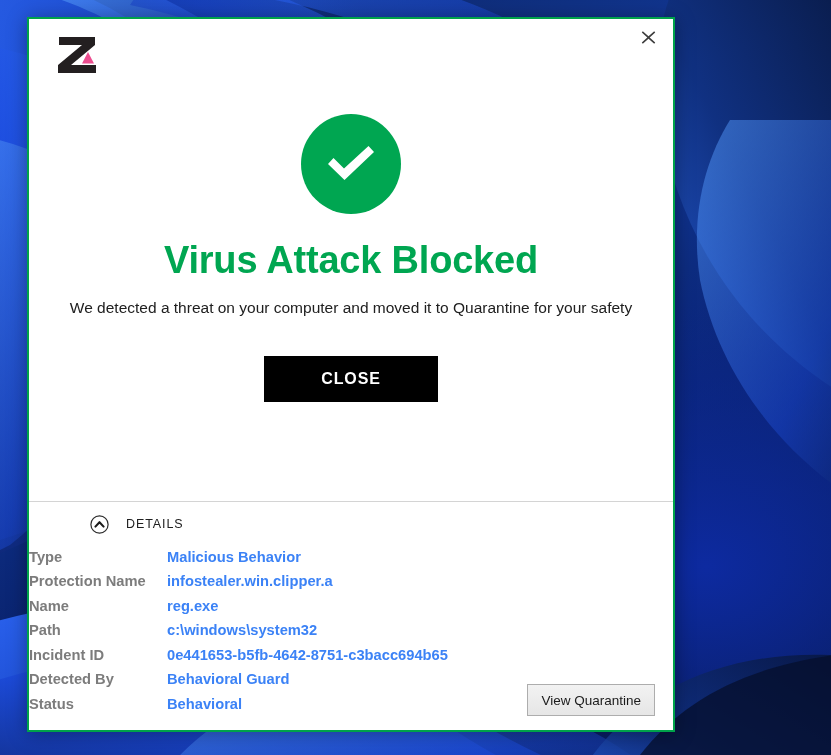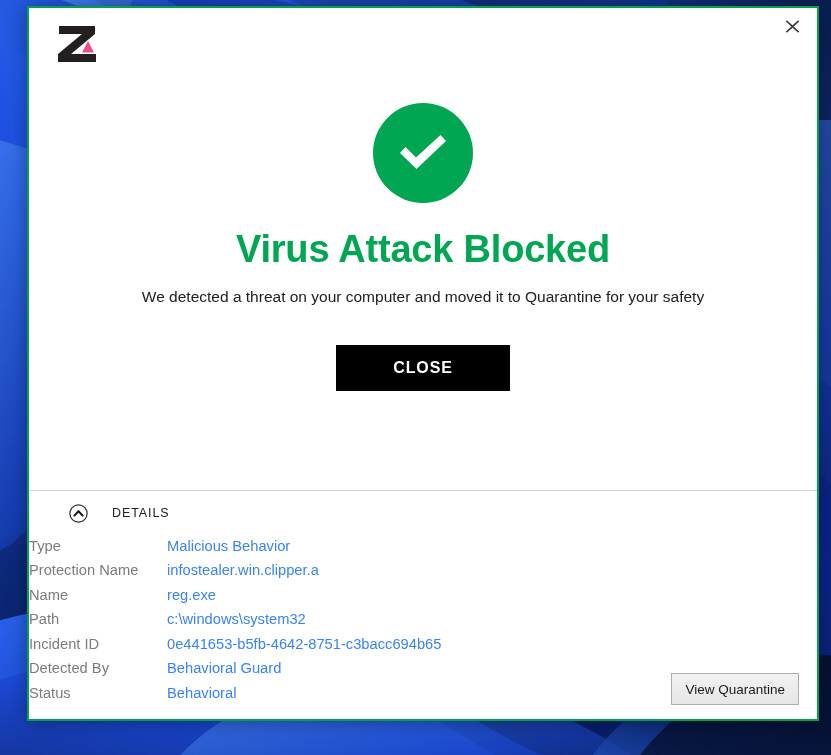--- a/index.html
+++ b/index.html
@@ -26,22 +26,22 @@
       radial-gradient(ellipse 70% 60% at 85% 75%, #0d2aa0 0%, rgba(6,16,58,0) 65%),
       linear-gradient(160deg, #0c1f52 0%, #123a9e 30%, #0a2470 60%, #061338 100%);
     overflow: hidden;
   }
   .wallpaper svg { position: absolute; inset: 0; width: 100%; height: 100%; display: block; }
 
   
   .dialog {
     position: absolute;
     left: 27px;
-    top: 6px;
-    width: 792px;
+    top: 17px;
+    width: 648px;
     height: 715px;
     background: #ffffff;
     border: 2px solid #00a24a;
     display: flex;
     flex-direction: column;
     box-shadow: 0 2px 18px rgba(0,0,0,0.35);
   }
 
   
   .titlebar {
@@ -133,36 +133,37 @@
   .details {
     flex: 0 0 auto;
     padding: 9px 0 0 0;
     position: relative;
     height: 228px;
   }
 
   .details-header {
     display: flex;
     align-items: center;
-    gap: 24px;
-    padding-left: 40px;
+    gap: 17px;
+    padding-left: 61px;
     height: 26px;
     cursor: pointer;
   }
   .details-chevron { width: 19px; height: 19px; display: block; flex: 0 0 auto; }
   .details-label {
     font-size: 12.5px;
     color: #202020;
     letter-spacing: 0.9px;
   }
 
   .details-table {
     margin-top: 12px;
     padding-left: 66px;
     border-collapse: collapse;
+    font-weight: bold;
   }
   .details-table td {
     font-size: 14.7px;
     padding: 0 0 6.5px 0;
     vertical-align: top;
     line-height: 1.22;
     white-space: nowrap;
   }
   .detail-key {
     color: #7c7c7c;

